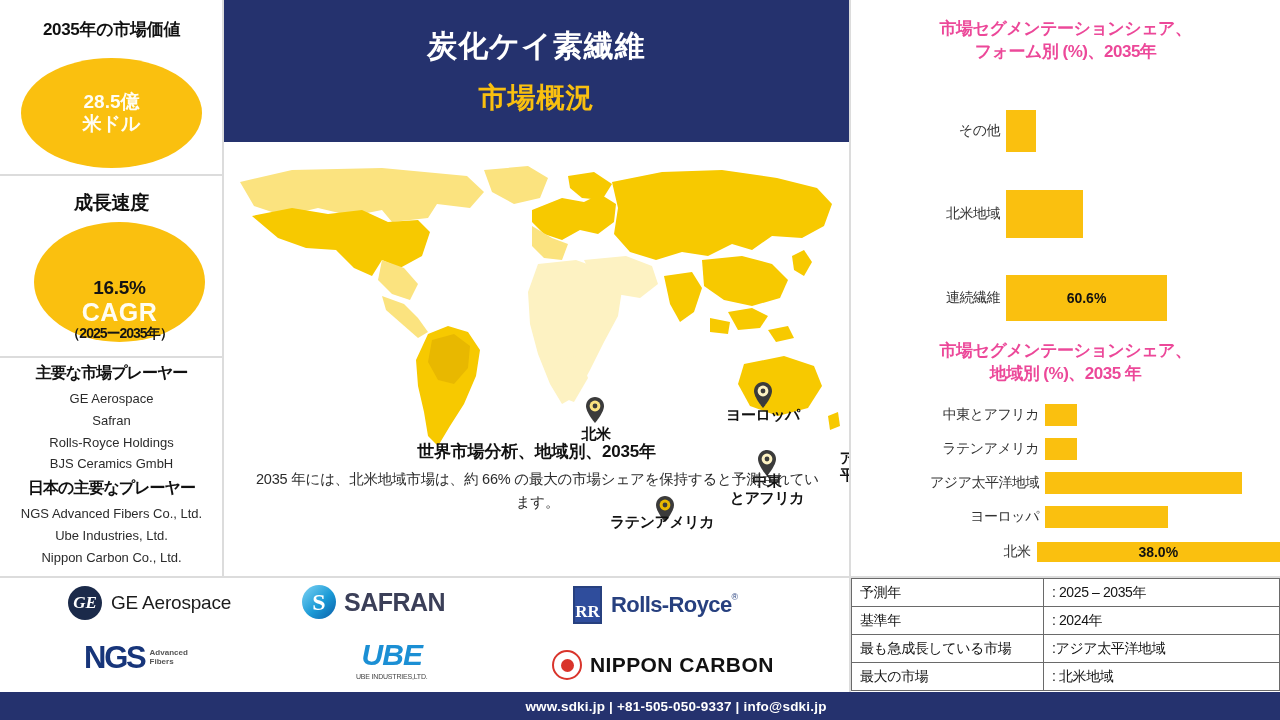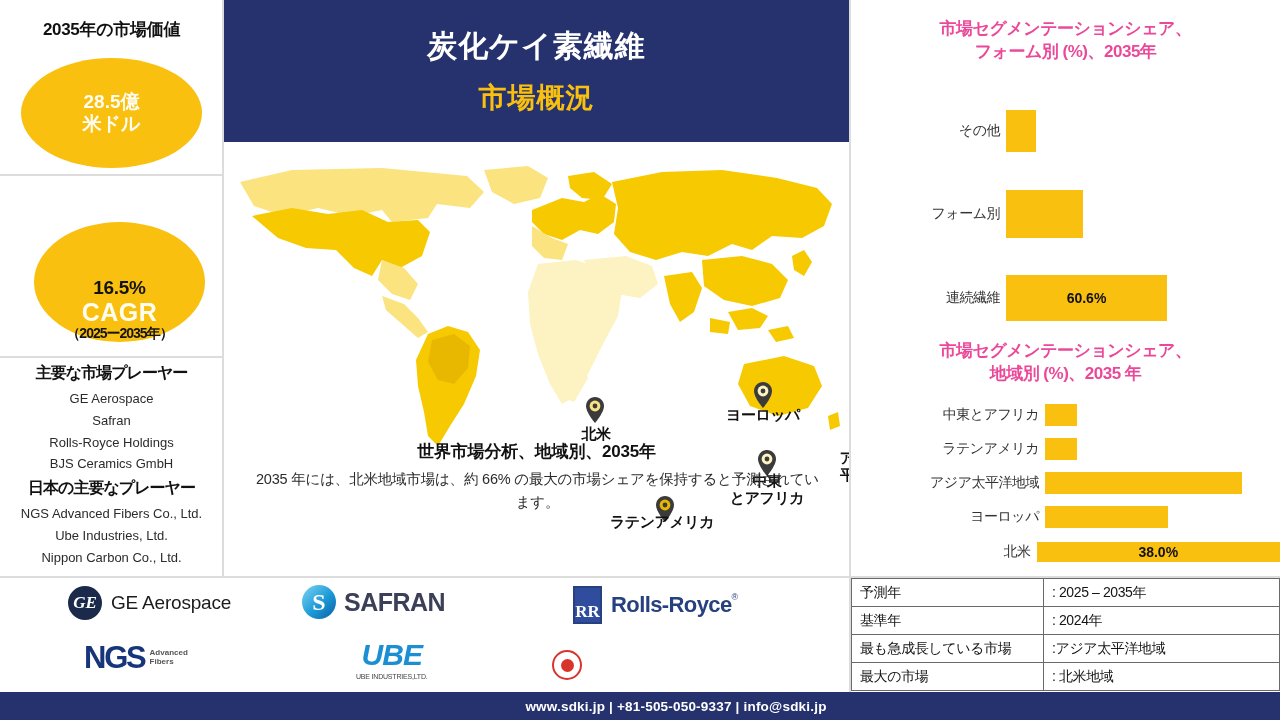--- a/index.html
+++ b/index.html
@@ -142,20 +142,21 @@
 
     <div class="abs stat-title" style="left:0;top:18px;width:223px;">2035年の市場価値</div>
 
     <div id="value-ellipse" class="abs ellipse">
       <div class="val">28.5億</div>
       <div class="val">米ドル</div>
     </div>
 
     <div class="hline" style="left:0;top:174px;width:223px;height:2px;"></div>
 
+    <div class="abs stat-title" style="left:0;top:190px;width:223px;font-size:19px;">成長速度</div>
 
     <div id="cagr-ellipse" class="abs ellipse">
       <div class="pct">16.5%</div>
       <div class="cagr">CAGR</div>
       <div class="range">（2025ー2035年）</div>
     </div>
 
     <div class="hline" style="left:0;top:356px;width:223px;height:2px;"></div>
 
     <div class="abs players-head" style="left:0;top:363px;width:223px;">主要な市場プレーヤー</div>
@@ -286,21 +287,21 @@
     </div>
 
     <div class="bar-row" style="left:0;top:110px;width:429px;height:42px;">
       <div class="bar-label" style="width:149px;">その他</div>
       <div class="bar" style="margin-left:6px;width:30px;height:42px;">
         <span class="bval"></span>
       </div>
     </div>
 
     <div class="bar-row" style="left:0;top:190px;width:429px;height:48px;">
-      <div class="bar-label" style="width:149px;">フォーム別</div>
+      <div class="bar-label" style="width:149px;">北米地域</div>
       <div class="bar" style="margin-left:6px;width:77px;height:48px;">
         <span class="bval"></span>
       </div>
     </div>
 
     <div class="bar-row" style="left:0;top:275px;width:429px;height:46px;">
       <div class="bar-label" style="width:149px;">連続繊維</div>
       <div class="bar" style="margin-left:6px;width:161px;height:46px;">
         <span class="bval">60.6%</span>
       </div>
@@ -383,20 +384,21 @@
 
     <div class="logo" style="left:356px;top:60px;flex-direction:column;align-items:center;">
       <div class="logo-text ube-text">UBE</div>
       <div class="ube-sub">UBE INDUSTRIES,LTD.</div>
     </div>
 
     <div class="logo" style="left:552px;top:72px;">
       <div class="nc-mark">
         <div class="nc-dot"></div>
       </div>
+      <div class="logo-text nc-text">NIPPON CARBON</div>
     </div>
   </div>
 
   <div class="vline" style="left:849px;top:576px;width:2px;height:116px;"></div>
 
   <div id="info-table" class="abs">
     <table>
       <tbody>
           <tr>
         <td class="k">予測年</td>

